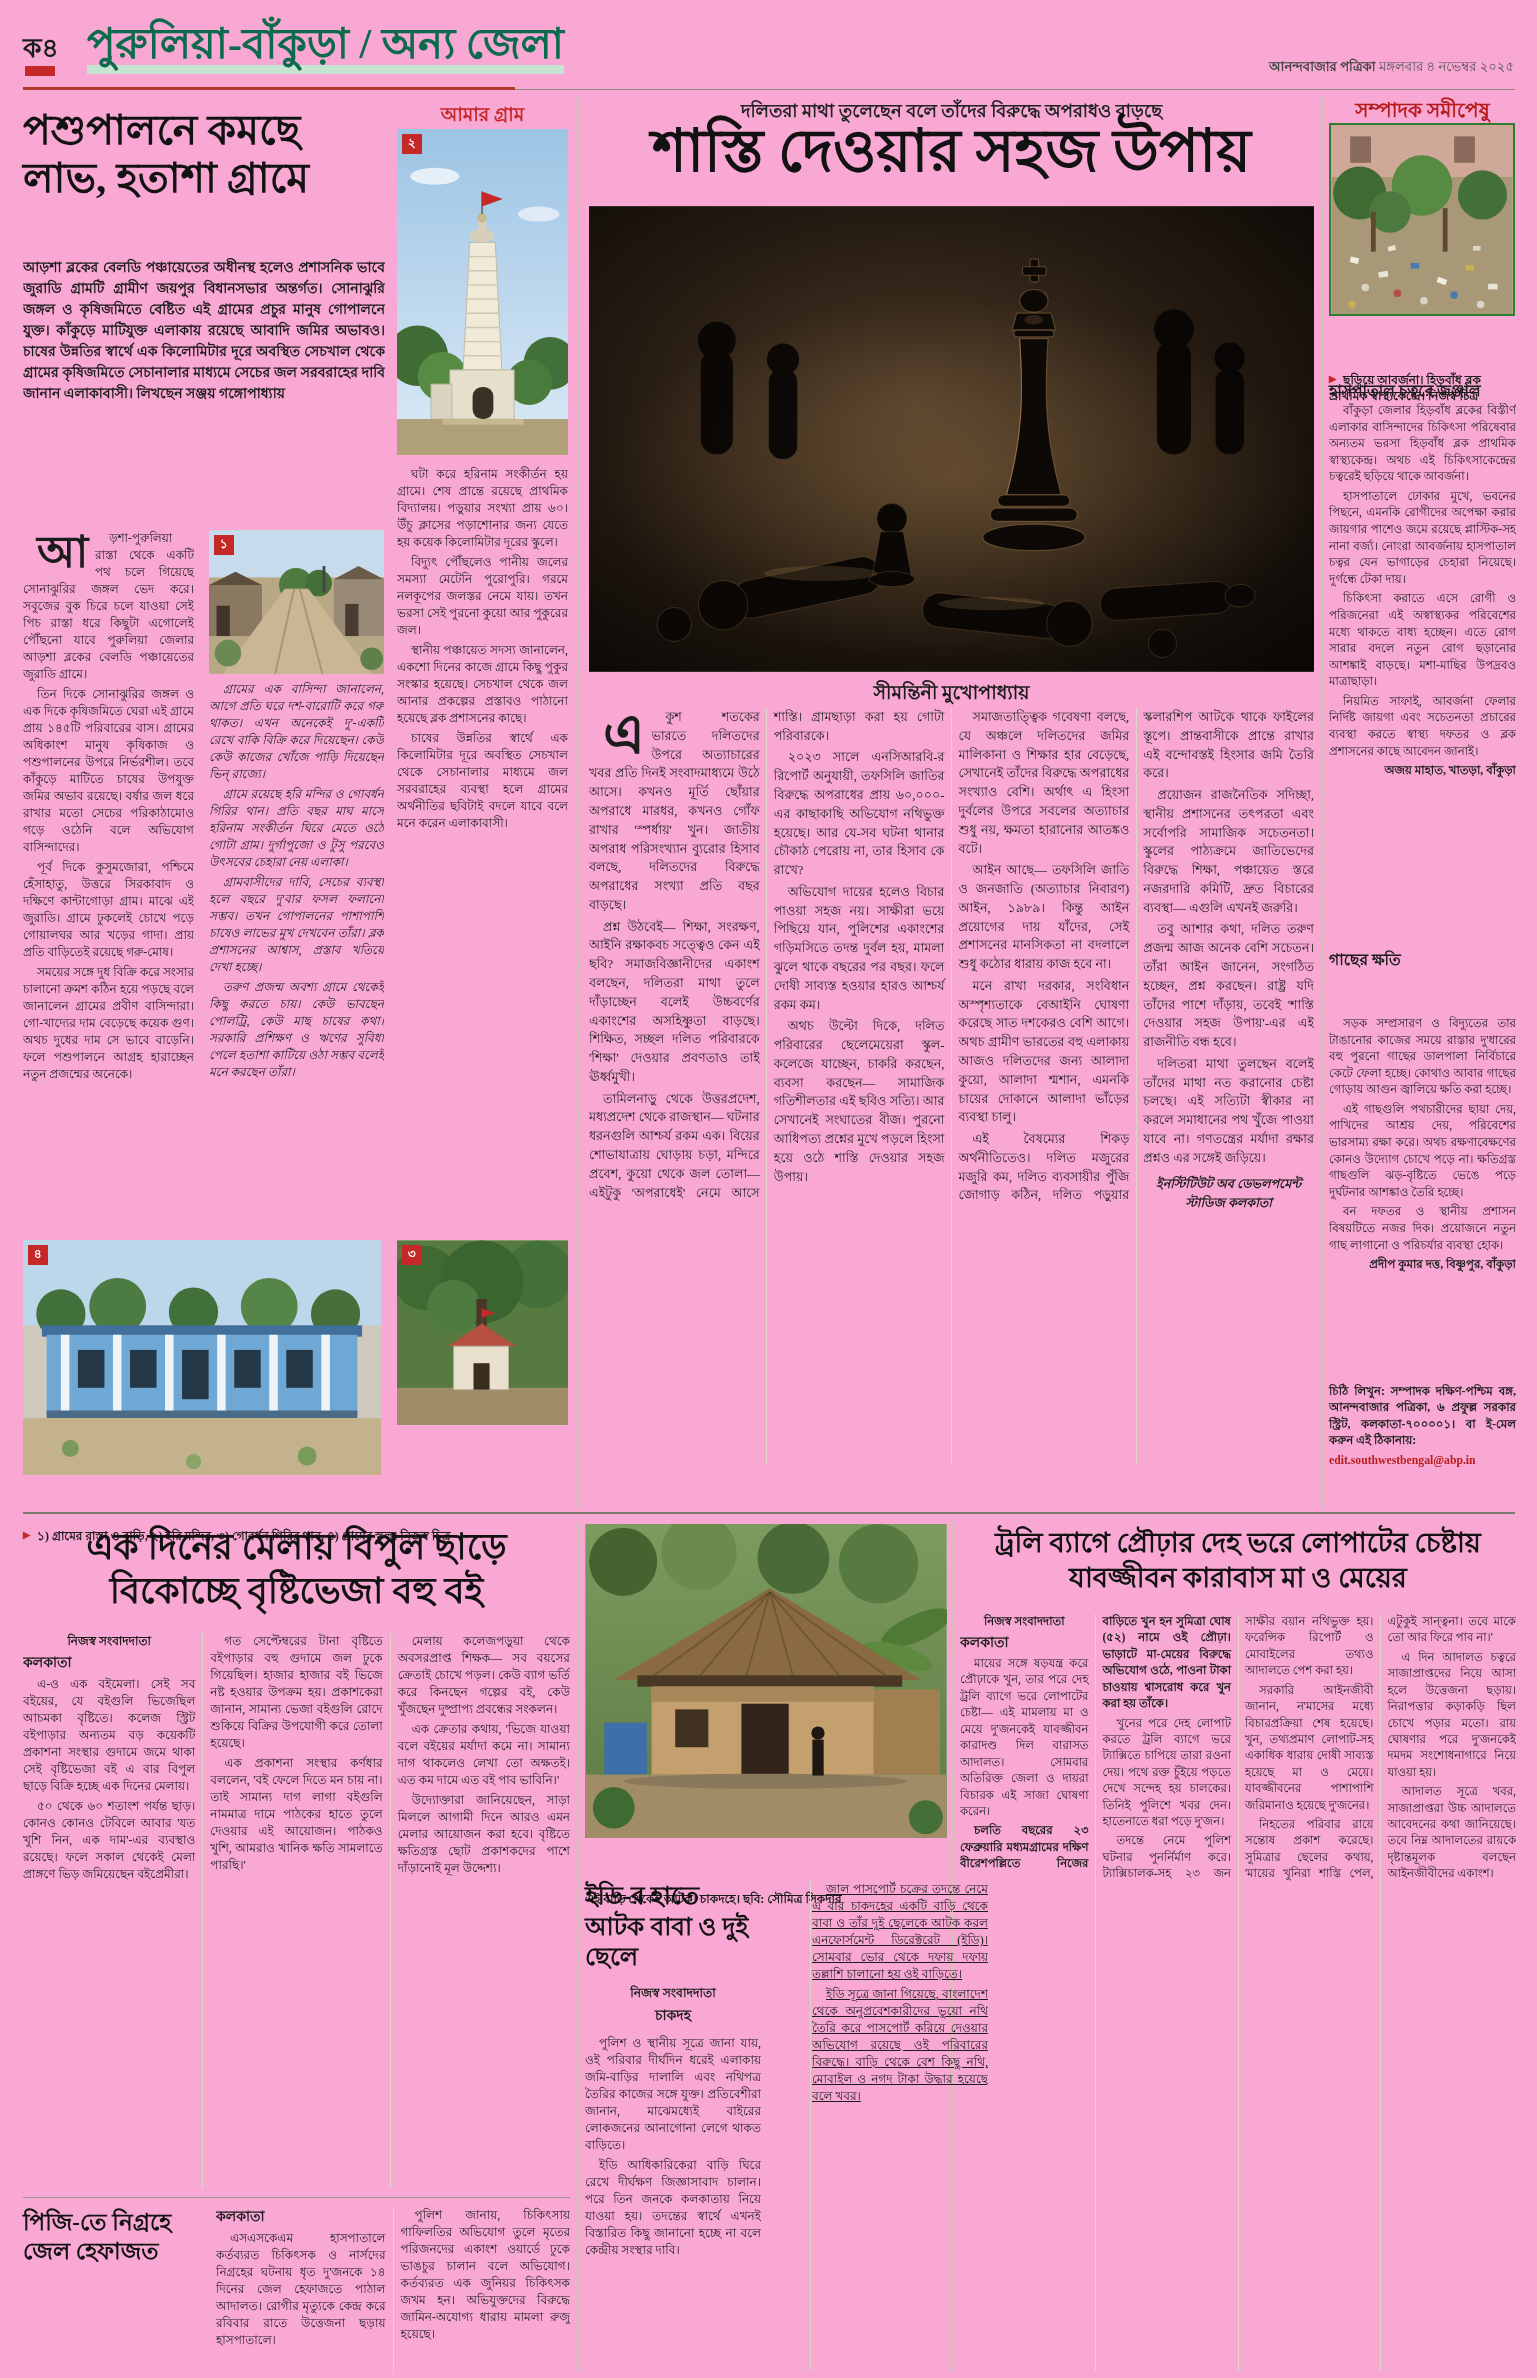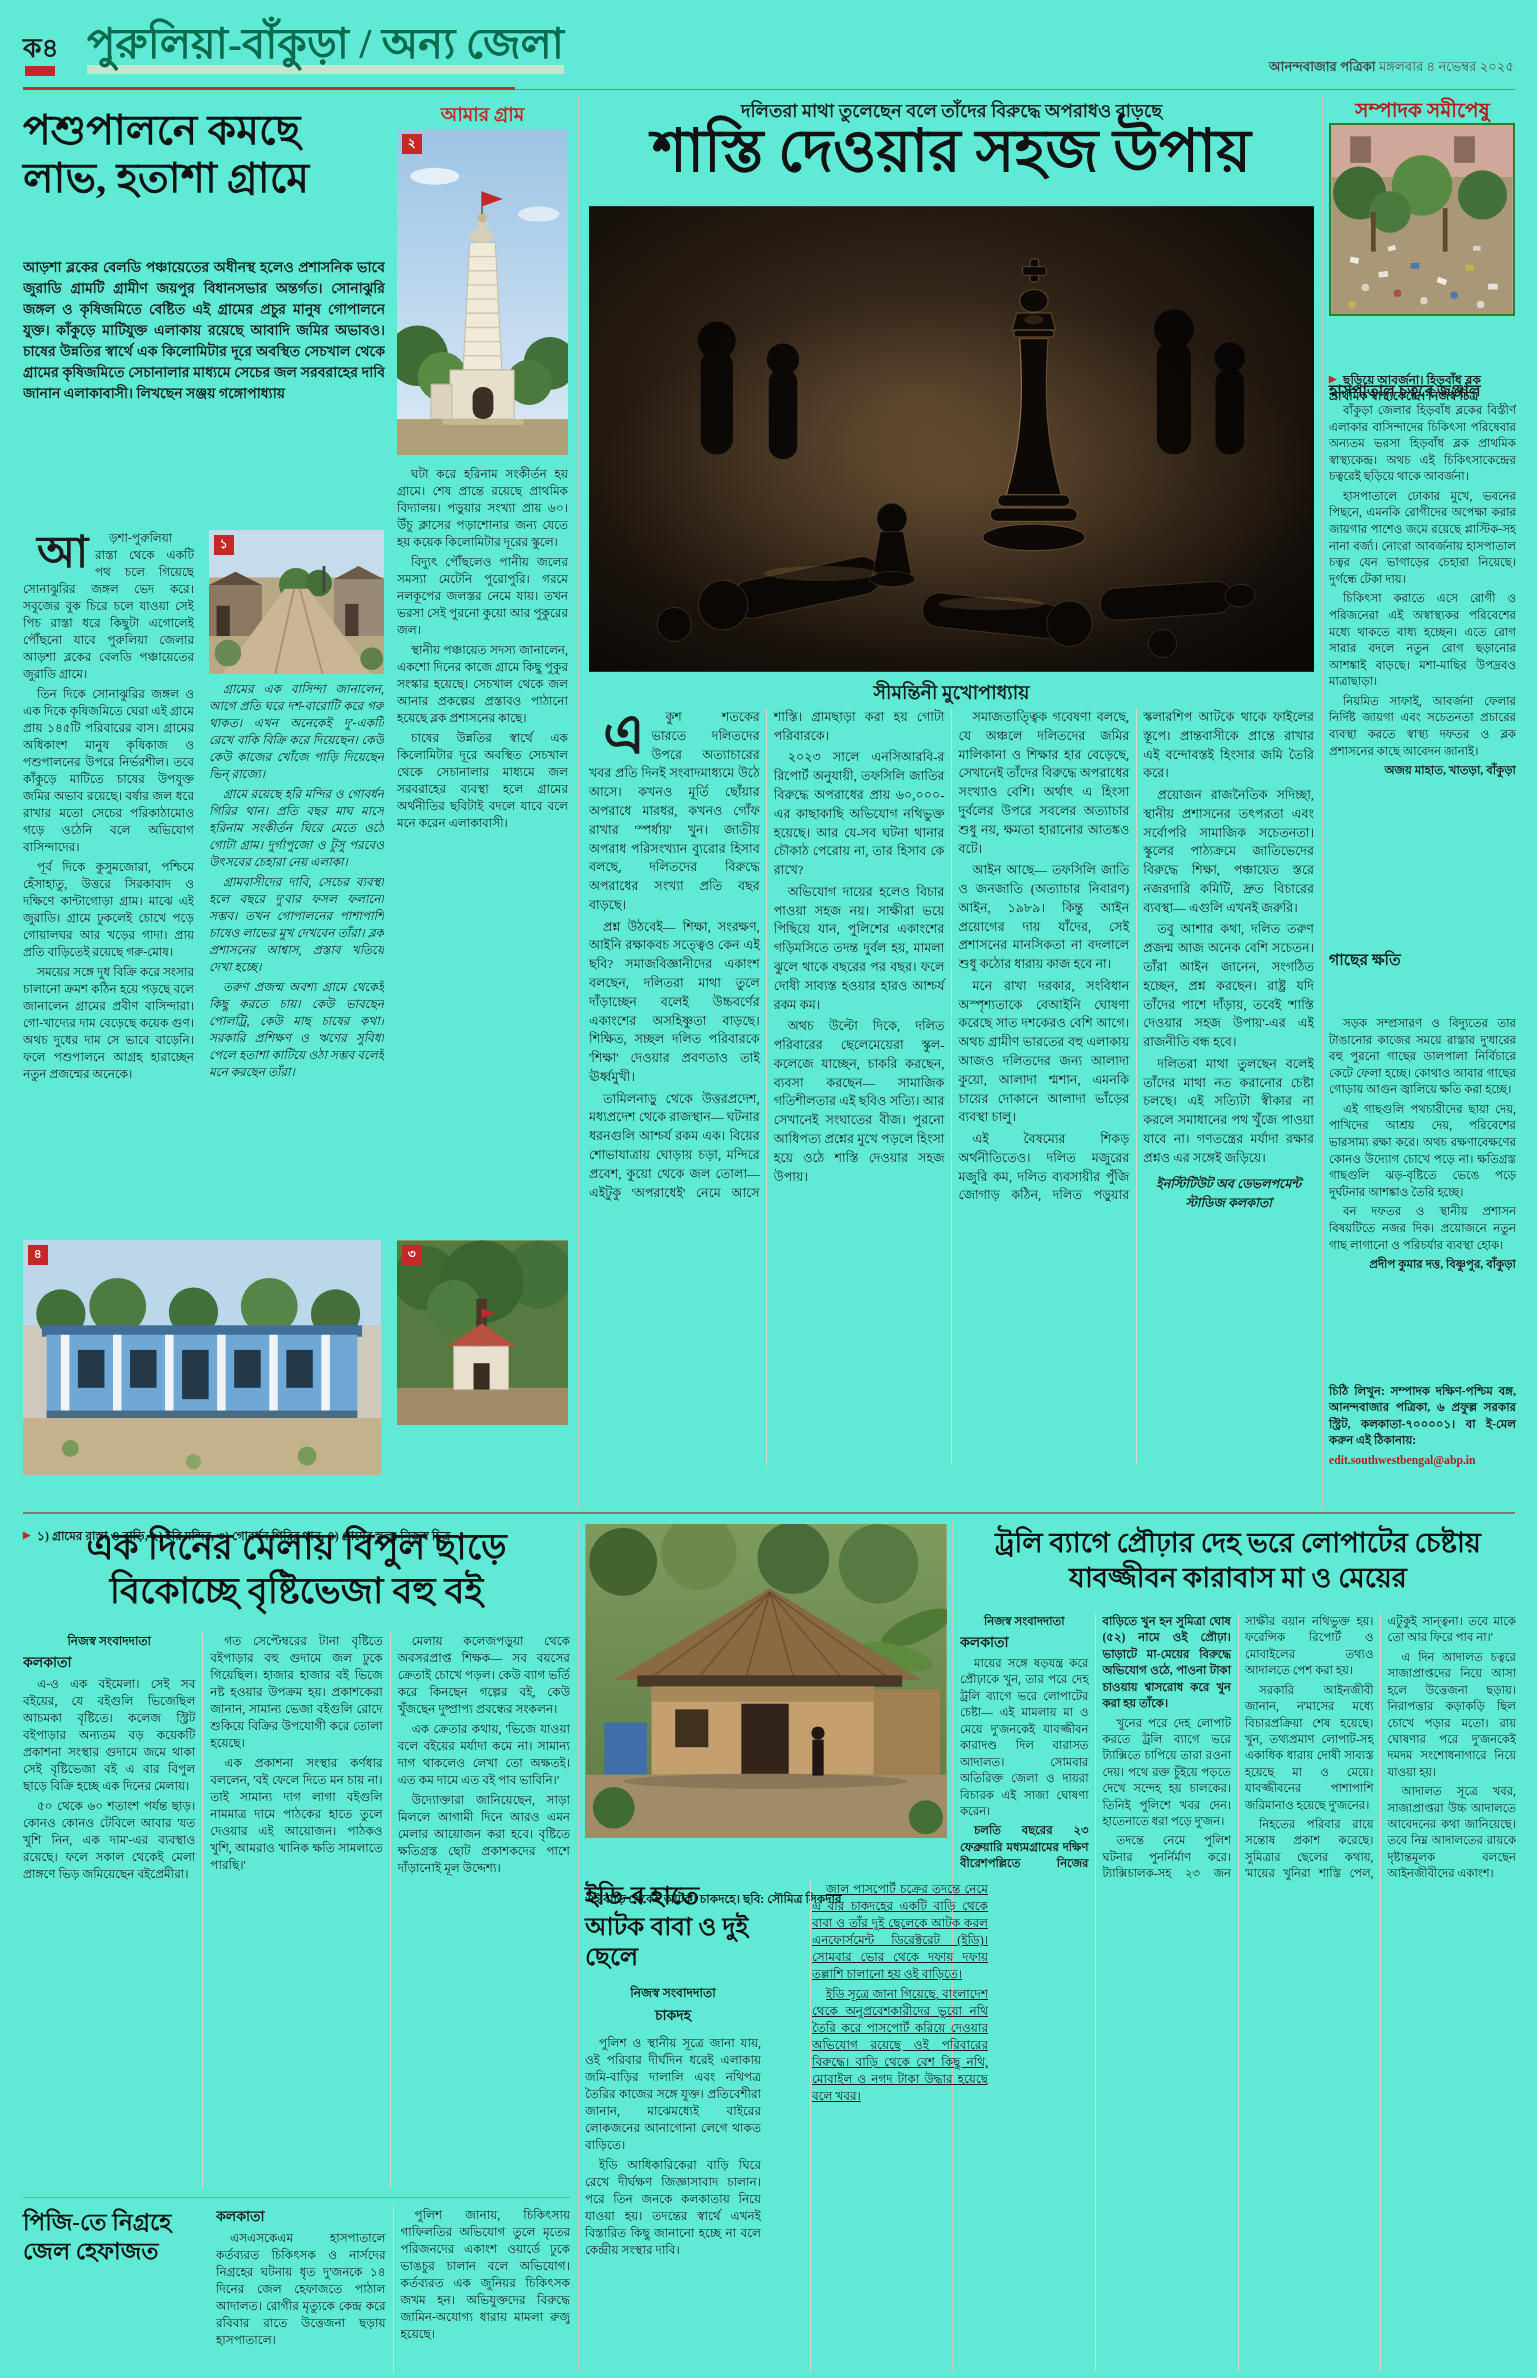--- a/index.html
+++ b/index.html
@@ -1,16 +1,16 @@
 <!DOCTYPE html>
 <html style="font-size:15px"><head>
 <meta charset="utf-8">
 <style>
   html,body{margin:0;padding:0;background:#e9e5db;}
-  .page{position:relative;width:1538px;height:2378px;margin:0 auto;background:#5eead4;
+  .page{position:relative;width:1538px;height:2378px;margin:0 auto;background:#f9a8d4;
         font-family:"Liberation Serif",serif;color:#1c1c1c;overflow:hidden;}
   .abs{position:absolute;}
   .para{margin:0 0 2.8px;text-align:justify;text-indent:14px;line-height:inherit;}
   .byline{font-weight:bold;text-align:center;text-indent:0;}
   .city{font-weight:bold;font-size:14px;text-indent:0;}
   .sig{font-weight:bold;text-align:right;text-indent:0;}
   .credit{font-style:italic;font-weight:bold;text-align:center;text-indent:0;margin-top:7.6px;}
   .bold{font-weight:bold;}
   .dropcap::first-letter{float:left;font-size:44px;line-height:.85;padding:3.8px 6.6px 0 0;font-weight:bold;}
   .op-body .dropcap::first-letter{font-size:55px;}

